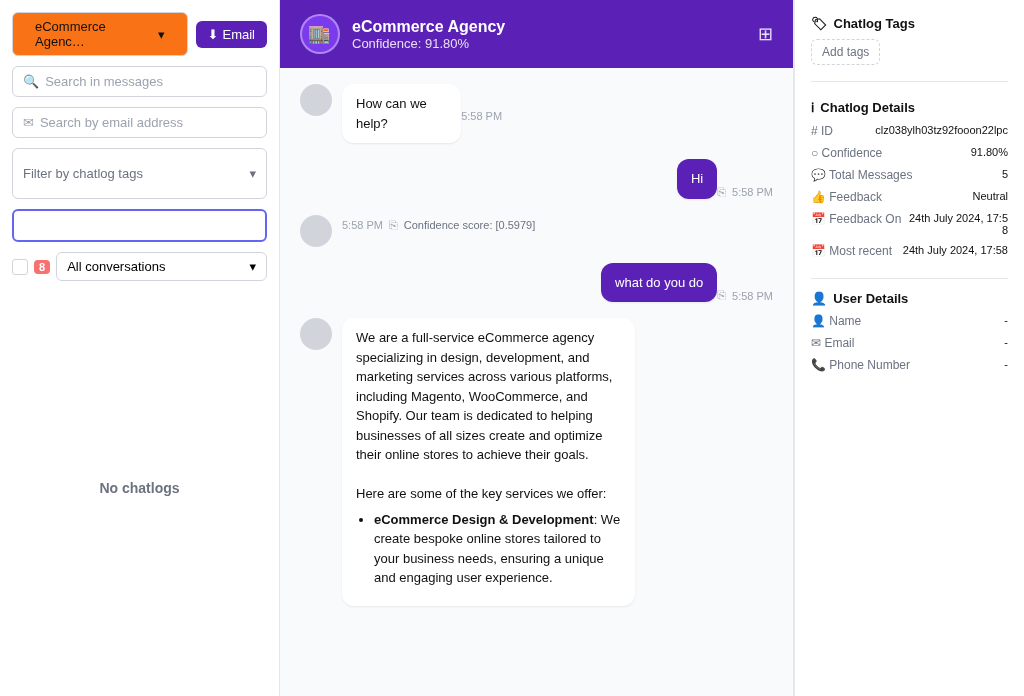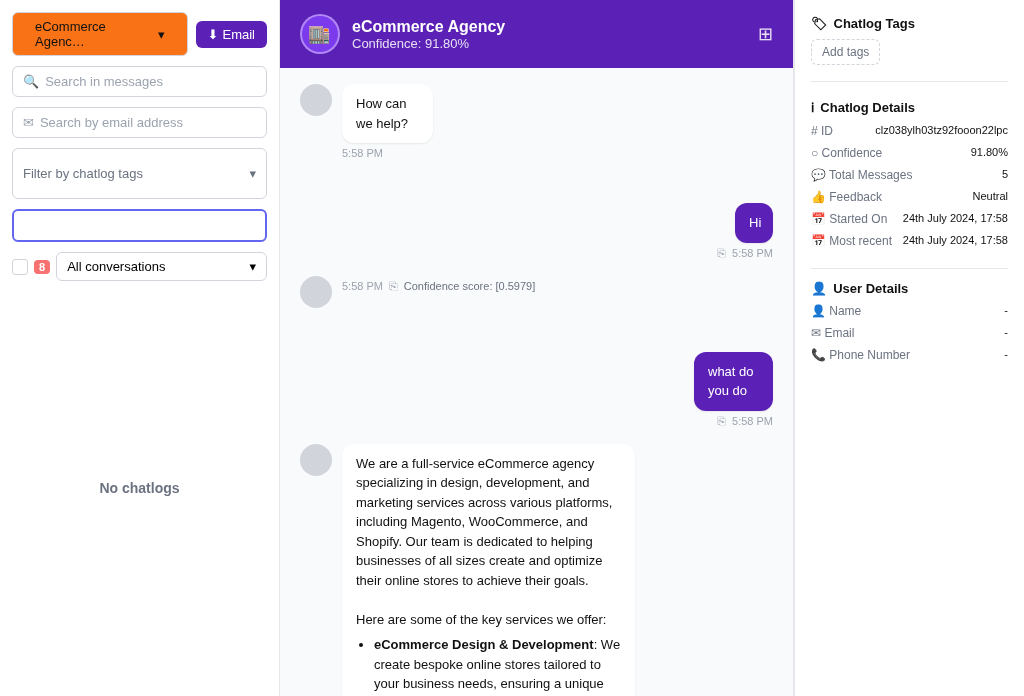--- a/index.html
+++ b/index.html
@@ -191,32 +191,31 @@
       border-radius: 12px;
       padding: 10px 14px;
       font-size: 13px;
       color: #111;
       box-shadow: 0 1px 2px rgba(0,0,0,0.08);
       line-height: 1.5;
     }
     .msg-bubble.right-bubble {
       background: #5b21b6;
       color: #fff;
-      margin-top: 28px;
     }
     .msg-time {
       font-size: 11px;
       color: #9ca3af;
       margin-top: 4px;
       display: flex;
       align-items: center;
       gap: 6px;
     }
     .msg-time.right { justify-content: flex-end; }
-    .msg-wrapper { display: flex; flex-direction: column; }
+    .msg-wrapper { display: flex; }
     .msg-wrapper.right { align-items: flex-end; }
     .confidence-score { font-size: 11px; color: #6b7280; }
 
     .msg-bubble ul { padding-left: 18px; margin-top: 6px; }
     .msg-bubble li { margin-bottom: 8px; }
     .msg-bubble b { font-weight: 700; }
 
     
     .right-panel {
       width: 230px;
@@ -428,21 +427,21 @@
     </div>
     <div class="detail-row">
       <span class="detail-label">💬 Total Messages</span>
       <span class="detail-value">5</span>
     </div>
     <div class="detail-row">
       <span class="detail-label">👍 Feedback</span>
       <span class="detail-value">Neutral</span>
     </div>
     <div class="detail-row">
-      <span class="detail-label">📅 Started On</span>
+      <span class="detail-label">📅 Feedback On</span>
       <span class="detail-value">24th July 2024, 17:58</span>
     </div>
     <div class="detail-row">
       <span class="detail-label">📅 Most recent</span>
       <span class="detail-value">24th July 2024, 17:58</span>
     </div>
   </div>
 
   <div class="panel-section">
     <div class="user-section-title">

